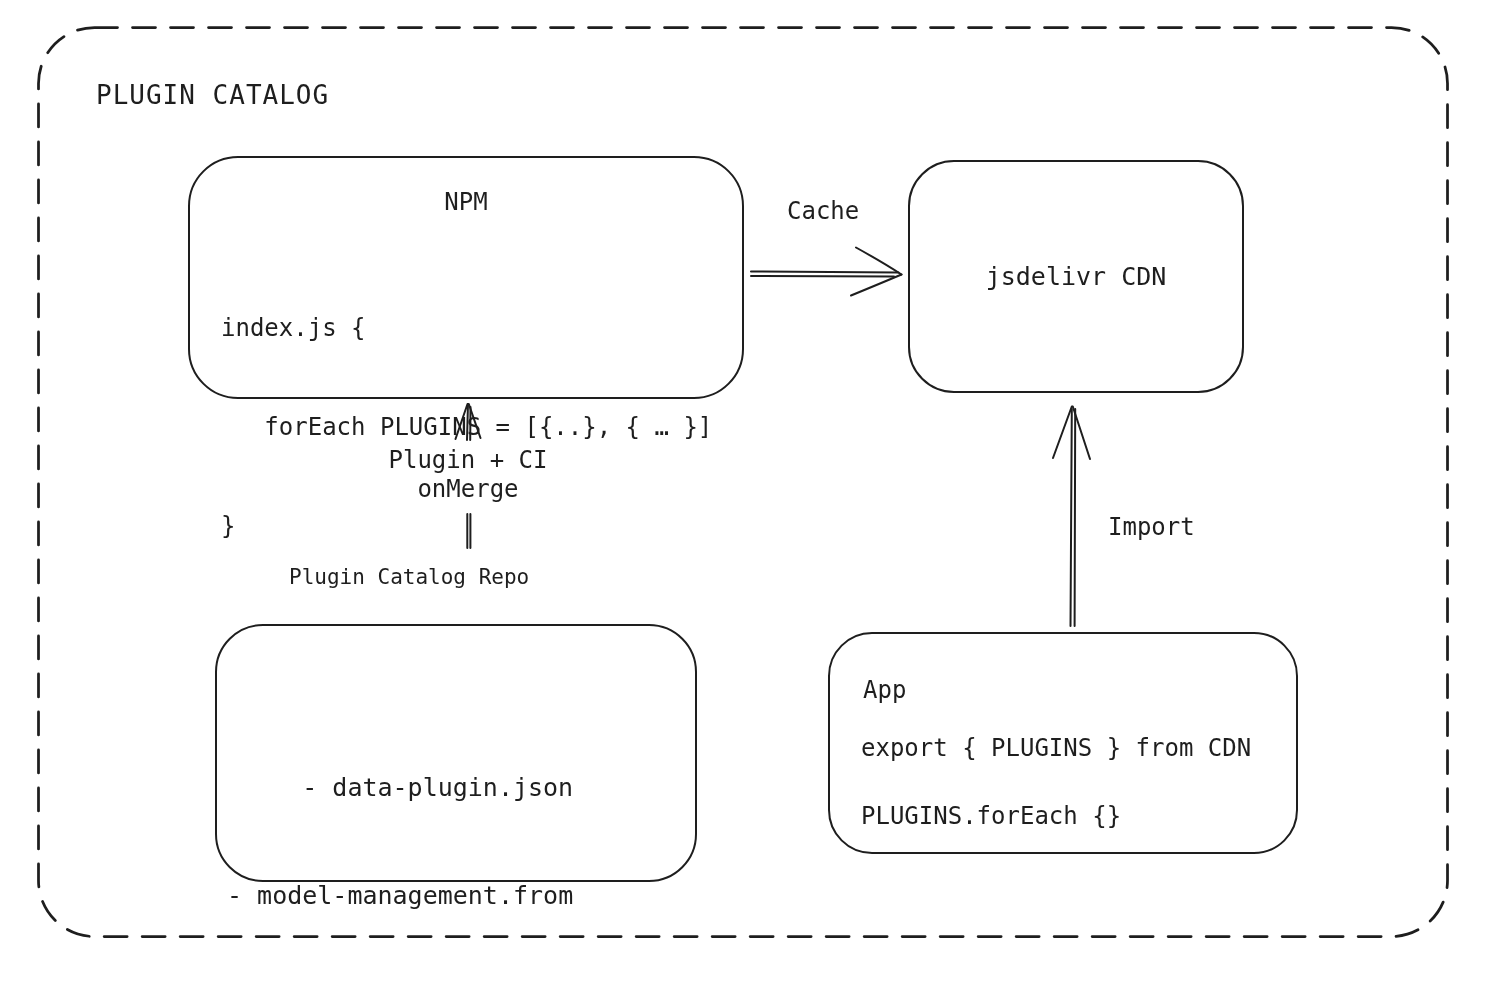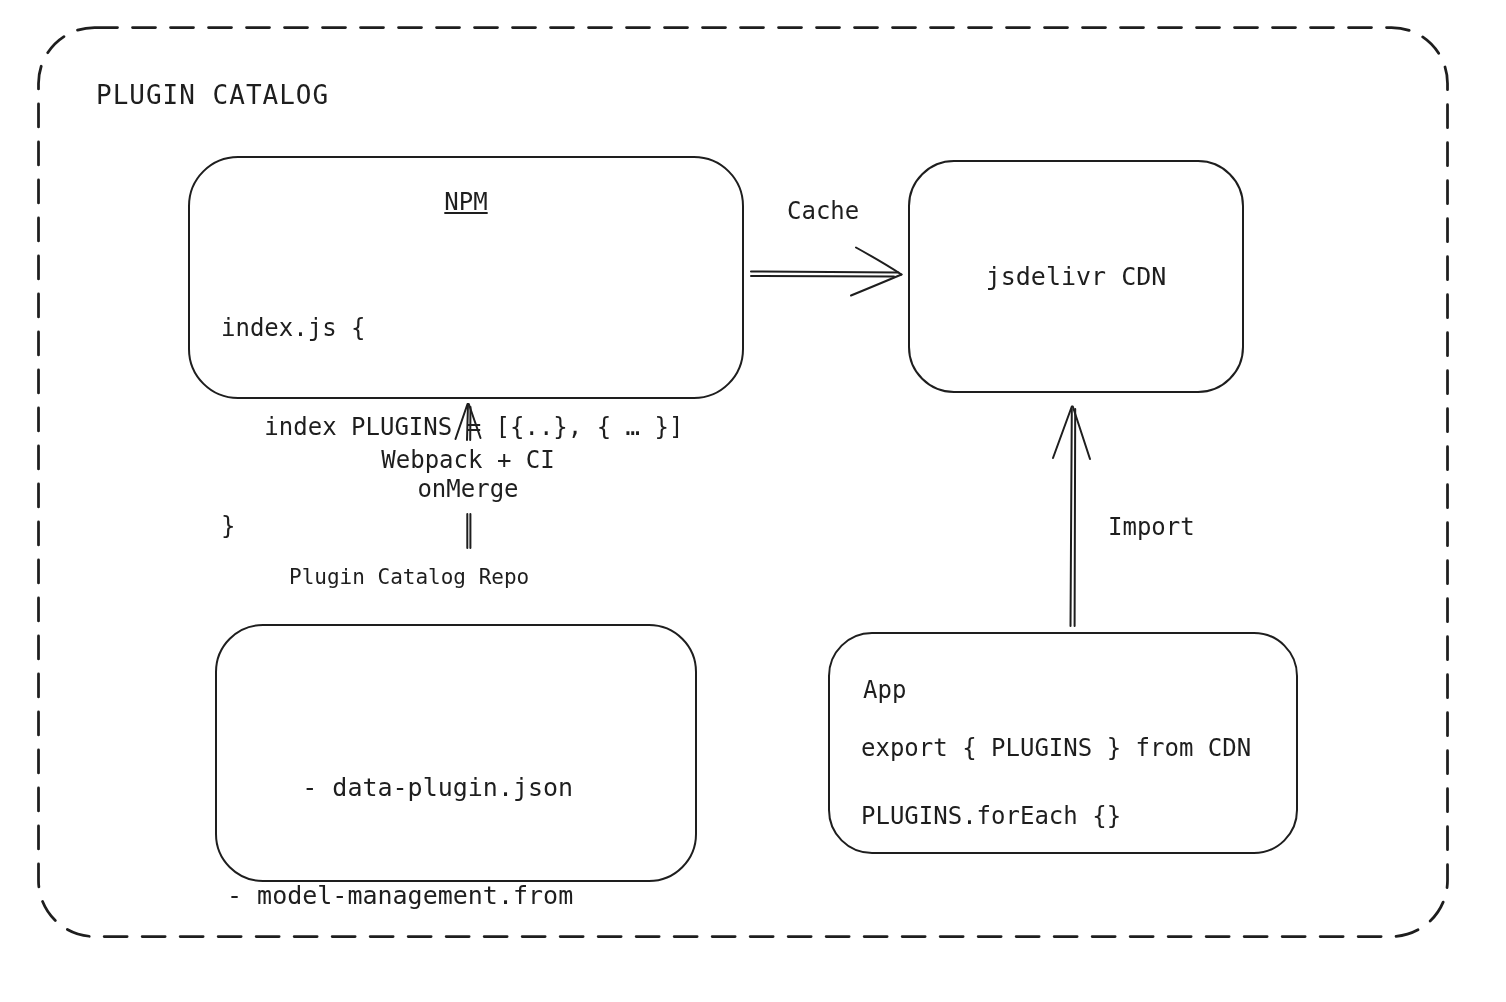--- a/index.html
+++ b/index.html
@@ -10,21 +10,21 @@
 
   svg.lines { position:absolute; left:0; top:0; width:1506px; height:1002px; }
   svg.lines path, svg.lines rect { stroke:var(--ink); fill:none; stroke-linecap:round; stroke-linejoin:round; }
 
   .node { position:absolute; border:2.5px solid var(--ink); background:transparent; }
   .txt  { position:absolute; white-space:pre; color:var(--ink); }
 
   .frame-title { left:96px; top:80px; font-size:26px; letter-spacing:1px; }
 
   .node-npm  { left:188px; top:156px; width:556px; height:243px; border-radius:50px; }
-  .npm-title { top:30px; left:0; width:100%; text-align:center; font-size:24px;text-decoration:underline; }
+  .npm-title { top:30px; left:0; width:100%; text-align:center; font-size:24px; }
   .npm-code  { left:31px; top:88px; font-size:24px; line-height:33px; }
 
   .node-cdn  { left:908px; top:160px; width:336px; height:233px; border-radius:46px;
                display:flex; align-items:center; justify-content:center; }
   .cdn-label { font-size:25px; white-space:pre; }
 
   .cache-label  { left:787px; top:197px; font-size:24px; }
   .build-label  { left:348px; top:446px; width:240px; text-align:center; font-size:24px; line-height:29px; white-space:normal; }
   .import-label { left:1108px; top:513px; font-size:24px; }
 
@@ -69,33 +69,33 @@
       <path d="M1090 459 L1072.8 406.5"></path>
     </g>
   </svg>
 
   <div class="txt frame-title">PLUGIN CATALOG</div>
 
   <div class="node node-npm">
     <div class="txt npm-title">NPM</div>
     <div class="txt npm-code">
       <div>index.js {</div>
-      <div>   index PLUGINS = [{..}, { … }]</div>
+      <div>   forEach PLUGINS = [{..}, { … }]</div>
       <div>}</div>
     </div>
   </div>
 
   <div class="txt cache-label">Cache</div>
 
   <div class="node node-cdn">
     <div class="cdn-label">jsdelivr CDN</div>
   </div>
 
   <div class="txt build-label">
-    <div>Webpack + CI</div>
+    <div>Plugin + CI</div>
     <div>onMerge</div>
   </div>
 
   <div class="txt repo-title">Plugin Catalog Repo</div>
   <div class="node node-repo">
     <div class="txt repo-files">
       <div>- data-plugin.json</div>
       <div>- model-management.from</div>
       <div>…</div>
     </div>

